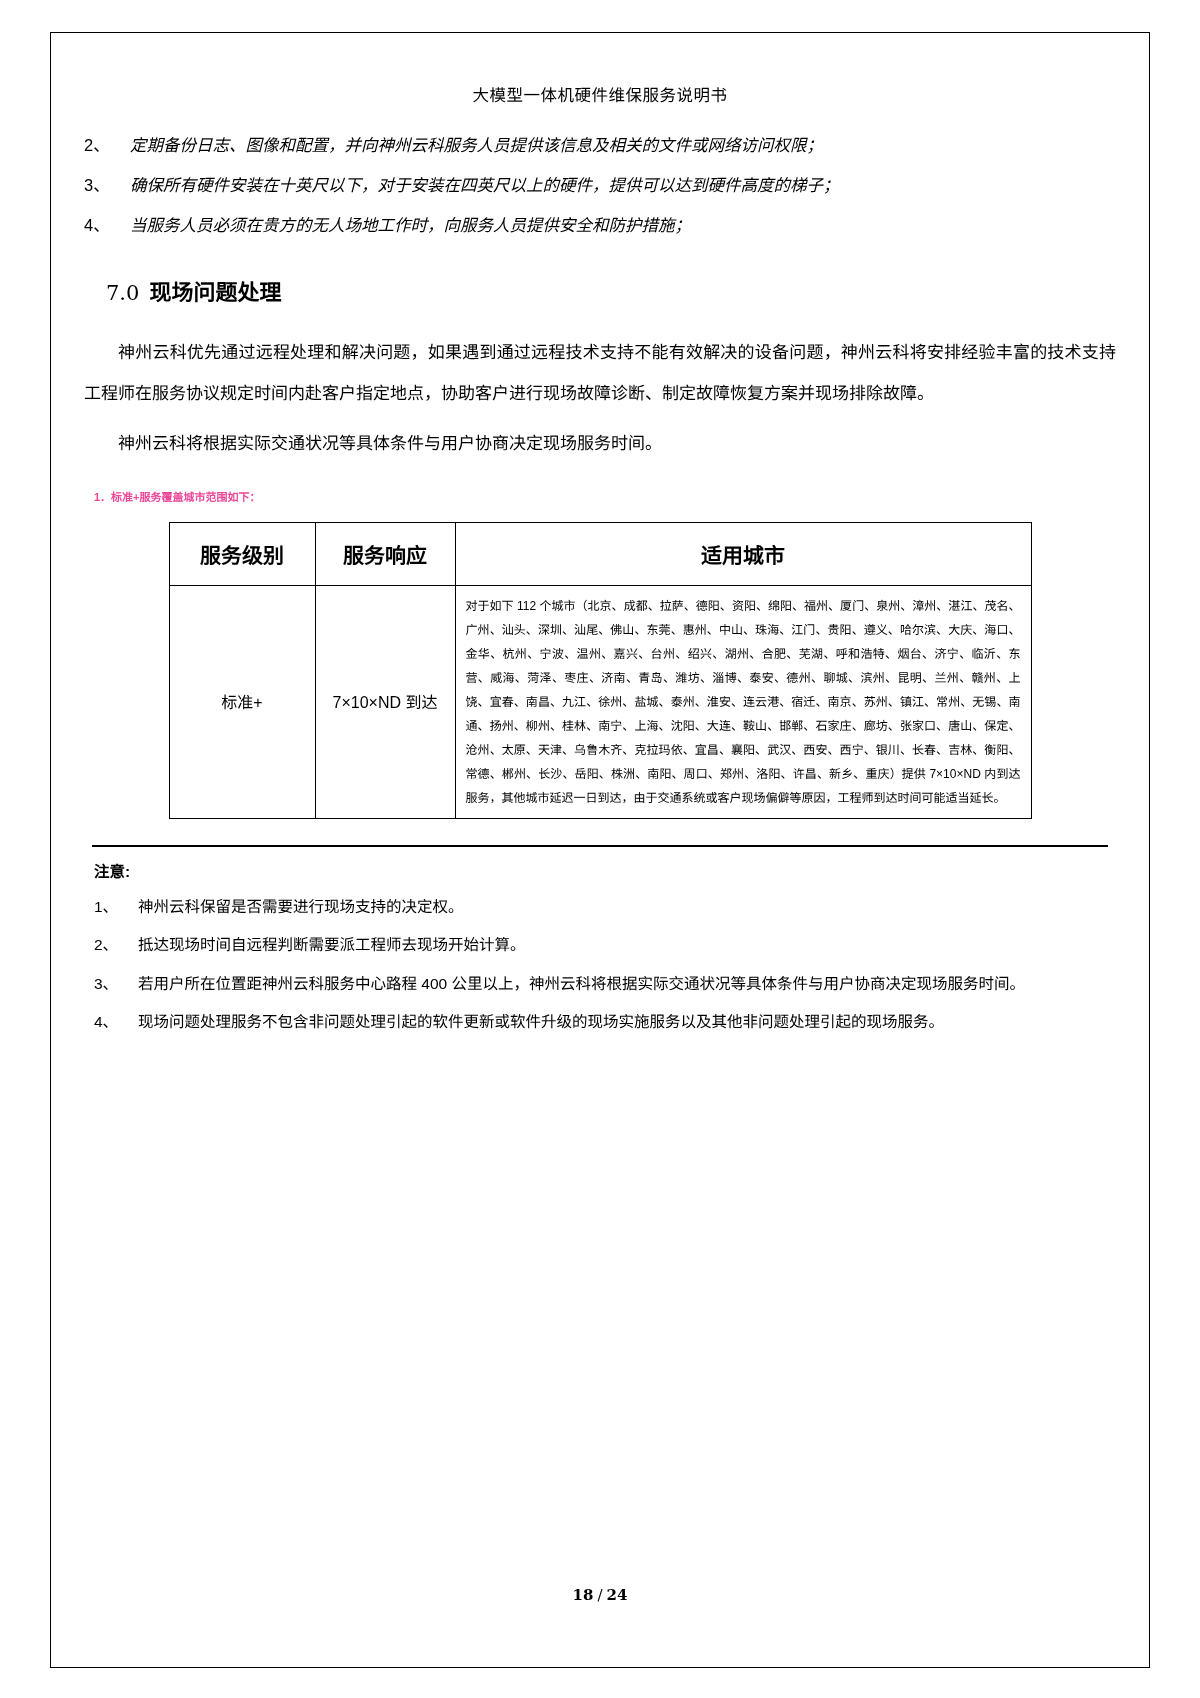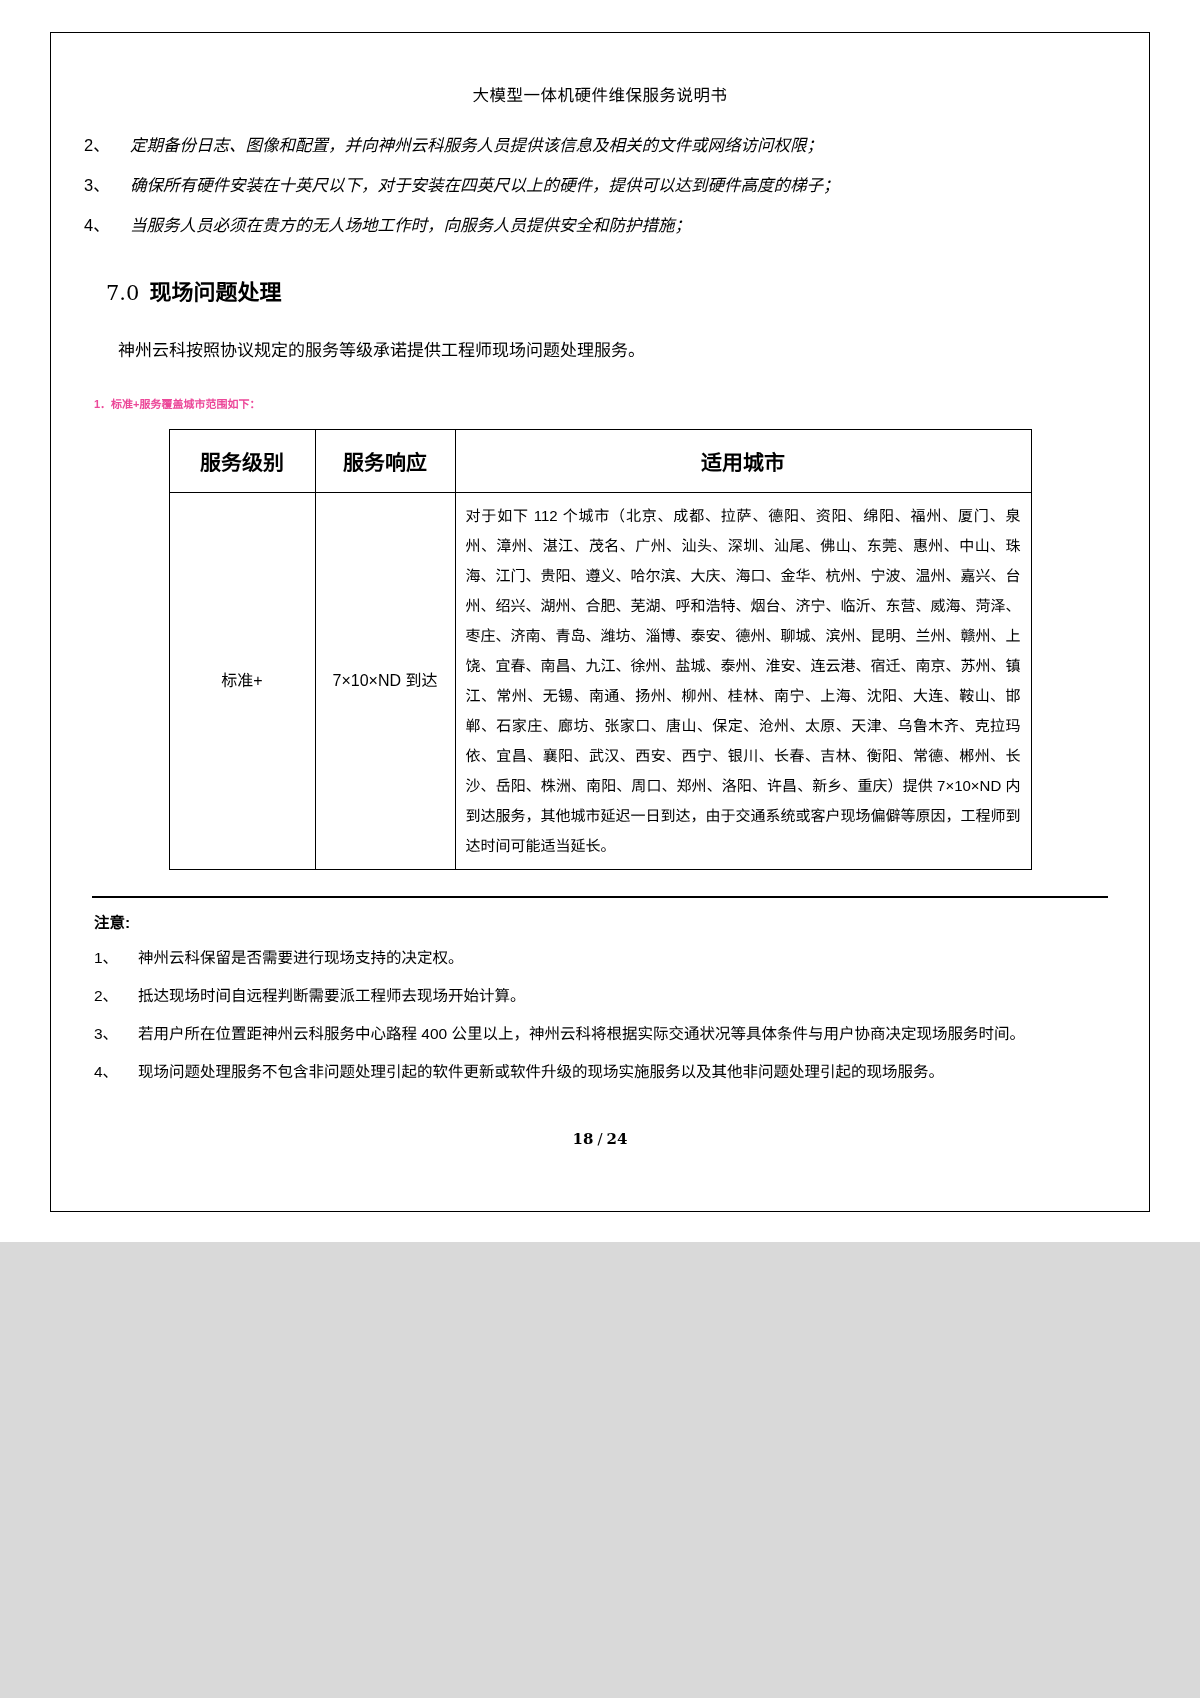--- a/index.html
+++ b/index.html
@@ -5,21 +5,21 @@
   html, body {
     margin: 0;
     padding: 0;
     background: #d9d9d9;
   }
   body {
     font-family: "Liberation Sans", "DejaVu Sans", sans-serif;
   }
   .page {
     width: 1200px;
-    height: 1242px;
+    height: 1698px;
     background: #ffffff;
     position: relative;
     box-sizing: border-box;
     overflow: hidden;
     padding-left: 8px;
   }
   .page-border {
     position: absolute;
     left: 50px;
     top: 32px;
@@ -118,21 +118,21 @@
   }
   col.c1 { width: 146px; }
   col.c2 { width: 140px; }
   col.c3 { width: 576px; }
   td.level, td.resp {
     text-align: center;
     font-size: 16px;
     line-height: 1.85;
   }
   td.cities {
-    font-size: 15px;
+    font-size: 12px;
     line-height: 2.0;
     text-align: justify;
     padding: 14px 16px 14px 16px;
   }
   .notice-rule {
     border: none;
     border-top: 2px solid #000;
     margin: 26px 8px 12px 8px;
   }
   .notice-title {
@@ -196,21 +196,22 @@
       <li class="num-item">
         <span class="marker">4、</span>
         <span class="txt">当服务人员必须在贵方的无人场地工作时，向服务人员提供安全和防护措施；</span>
       </li>
     </ul>
 
     <h2 class="section">
       <span class="sec-no">7.0</span><span>现场问题处理</span>
     </h2>
 
-    <p class="body-para tight">神州云科按照协议规定的服务等级承诺提供工程师现场问题处理服务。</p>
+    <p class="body-para">神州云科优先通过远程处理和解决问题，如果遇到通过远程技术支持不能有效解决的设备问题，神州云科将安排经验丰富的技术支持工程师在服务协议规定时间内赴客户指定地点，协助客户进行现场故障诊断、制定故障恢复方案并现场排除故障。</p>
+    <p class="body-para tight">神州云科将根据实际交通状况等具体条件与用户协商决定现场服务时间。</p>
 
     <div class="bold-line">1．标准+服务覆盖城市范围如下：</div>
 
     <table class="city-table">
       <colgroup>
         <col class="c1">
           <col class="c2">
           <col class="c3">
       </colgroup>
       <thead>

